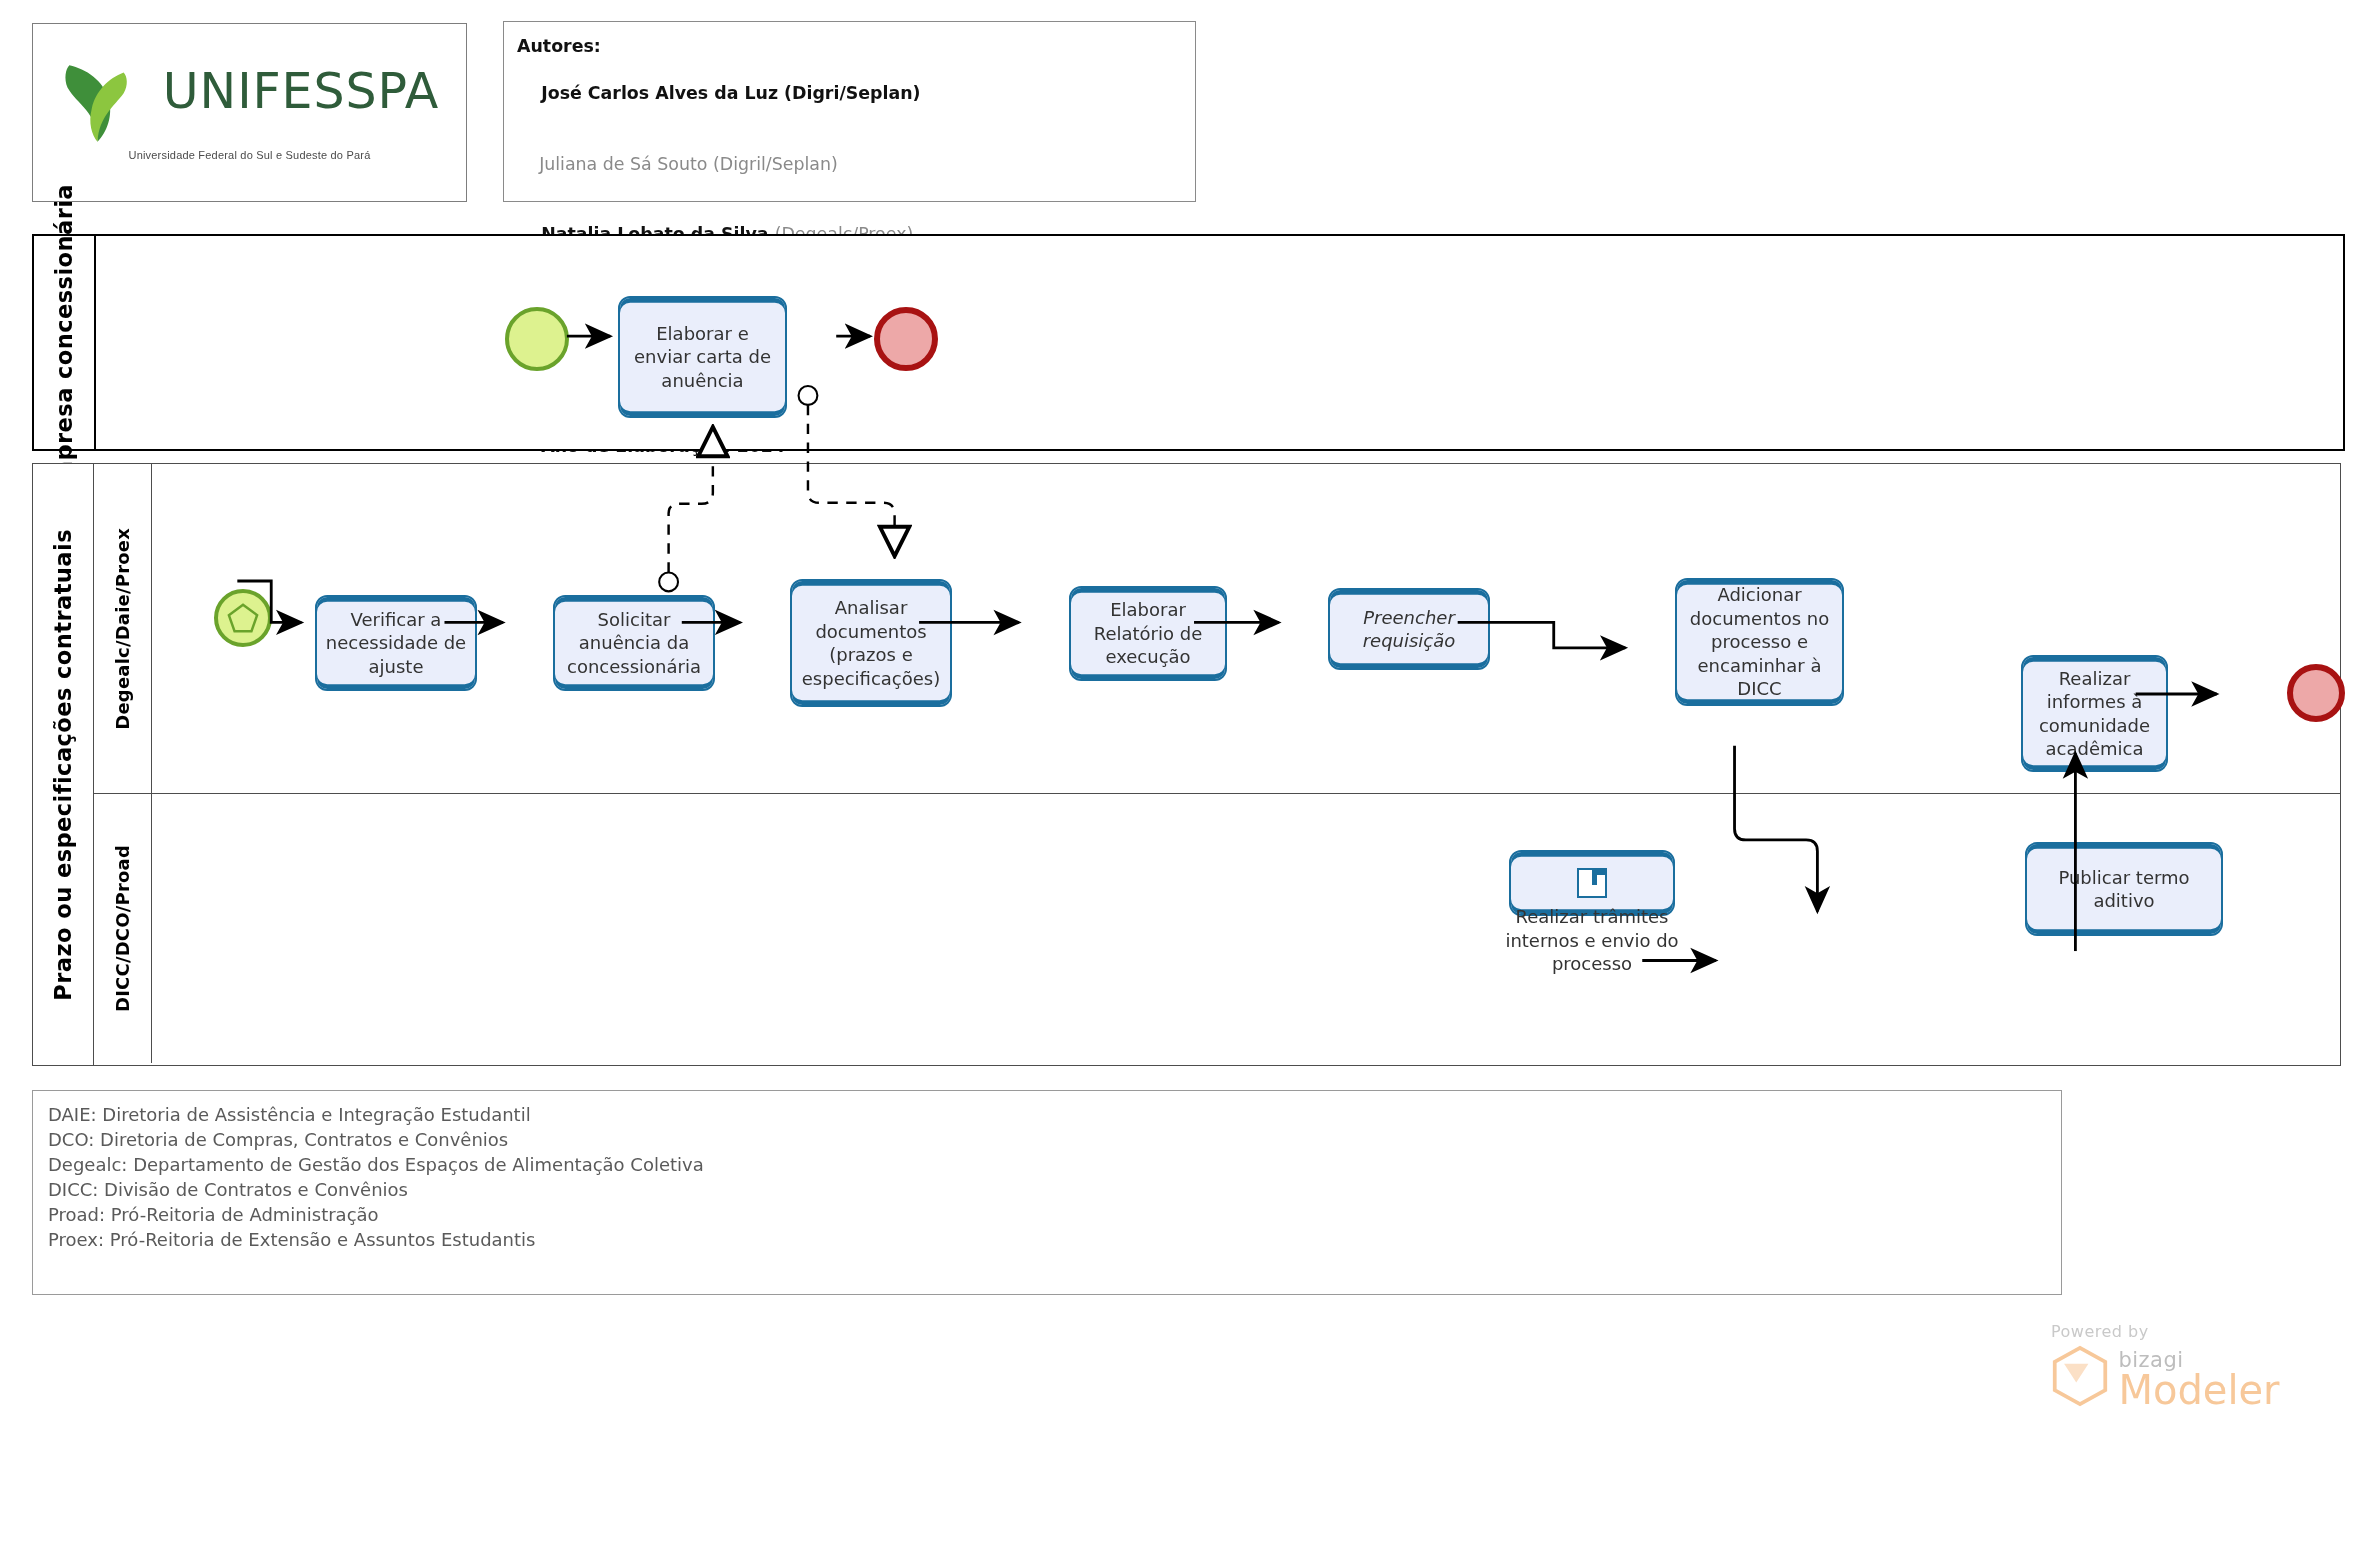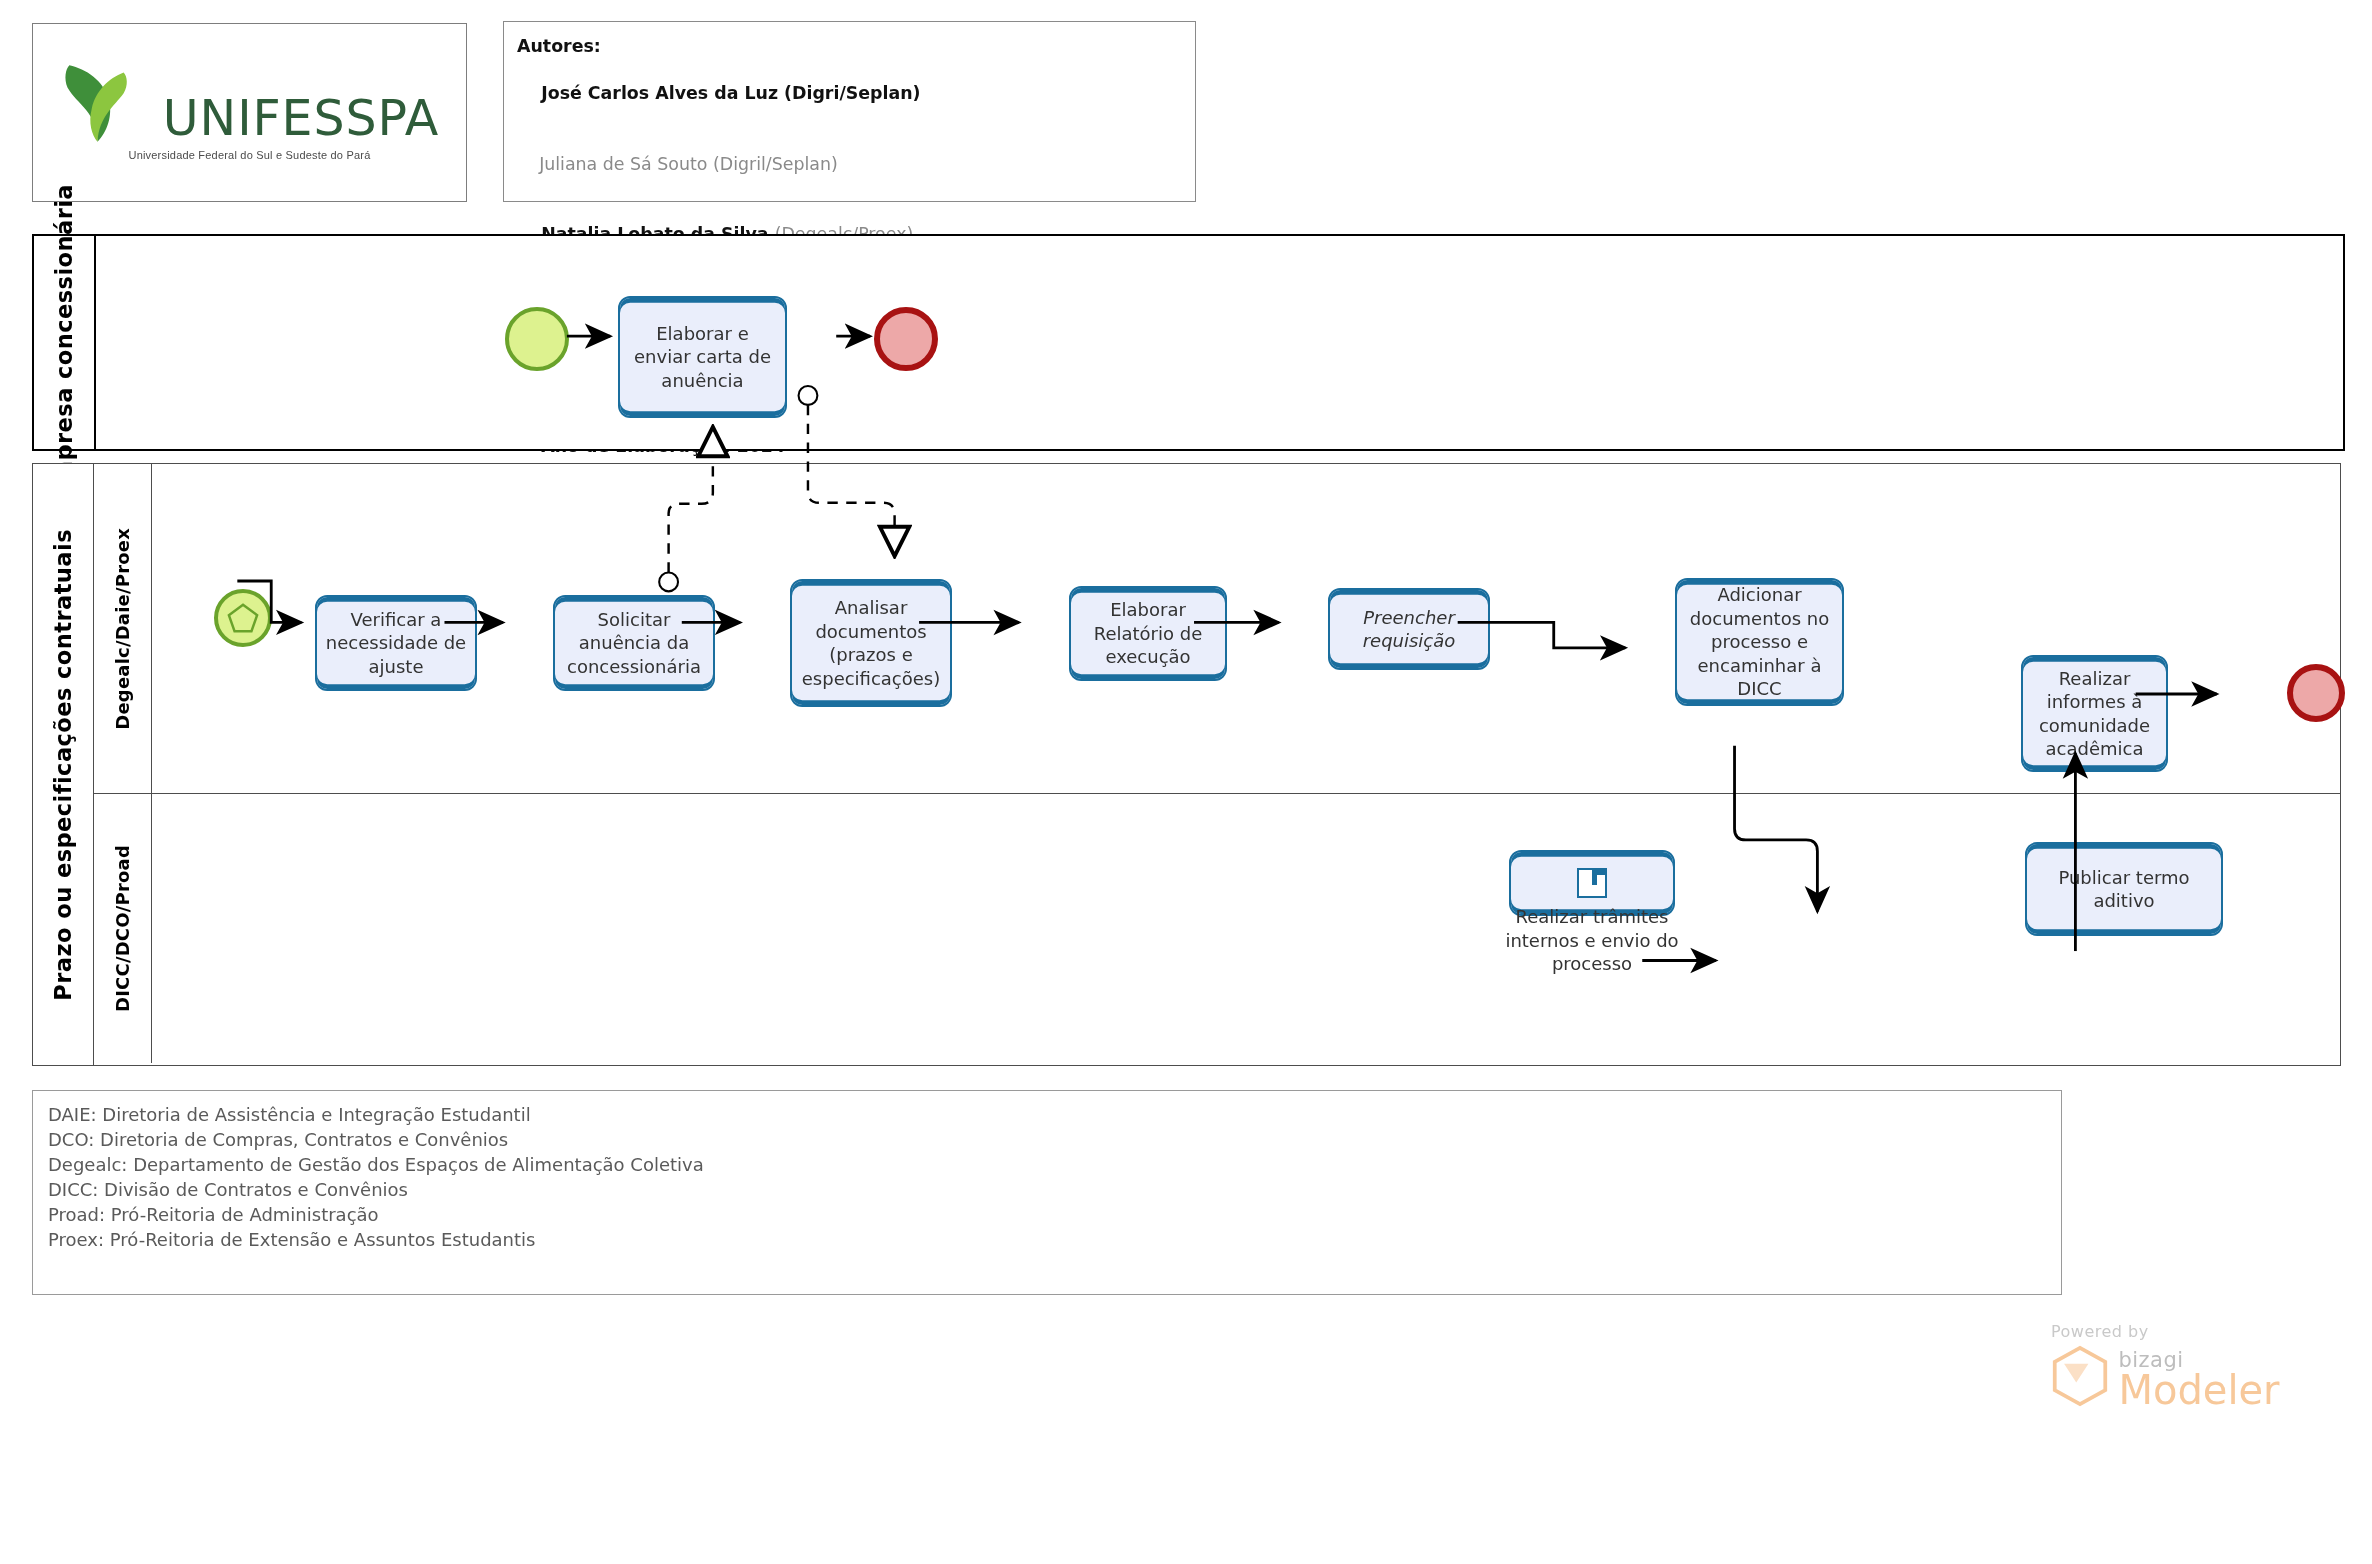--- a/index.html
+++ b/index.html
@@ -5,21 +5,21 @@
   html,body{margin:0;padding:0;background:#ffffff;}
   body{width:2373px;height:1565px;position:relative;overflow:hidden;
        font-family:"Liberation Sans","DejaVu Sans",sans-serif;}
 
   .abs{position:absolute;box-sizing:border-box;}
 
   
   #header-logo-box{left:32px;top:22.6px;width:435px;height:179px;border:1.9px solid #7d7d7d;background:#fff;
                    display:flex;align-items:center;justify-content:center;}
   .logo-wrap{display:flex;flex-direction:column;align-items:center;}
-  .logo-row{display:flex;align-items:flex-end;gap:30px;}
+  .logo-row{display:flex;align-items:flex-start;gap:30px;}
   .logo-word{font-family:"DejaVu Sans",sans-serif;font-size:49px;letter-spacing:0.9px;color:#2f5c3a;font-weight:400;}
   .logo-sub{font-size:11px;color:#4b4b4b;margin-top:1.9px;letter-spacing:0.2px;}
 
   #header-authors-box{left:503px;top:21px;width:693px;height:181px;border:1.9px solid #8a8a8a;background:#fff;
                       padding:13px 0 0 13px;}
   .auth-line{font-family:"DejaVu Sans",sans-serif;font-size:17.4px;line-height:23.5px;color:#111;white-space:pre;}
   .auth-line.bold{font-weight:bold;}
   .auth-line.grey{color:#8a8a8a;}
   .auth-line .dept{font-weight:normal;color:#8a8a8a;}
 

